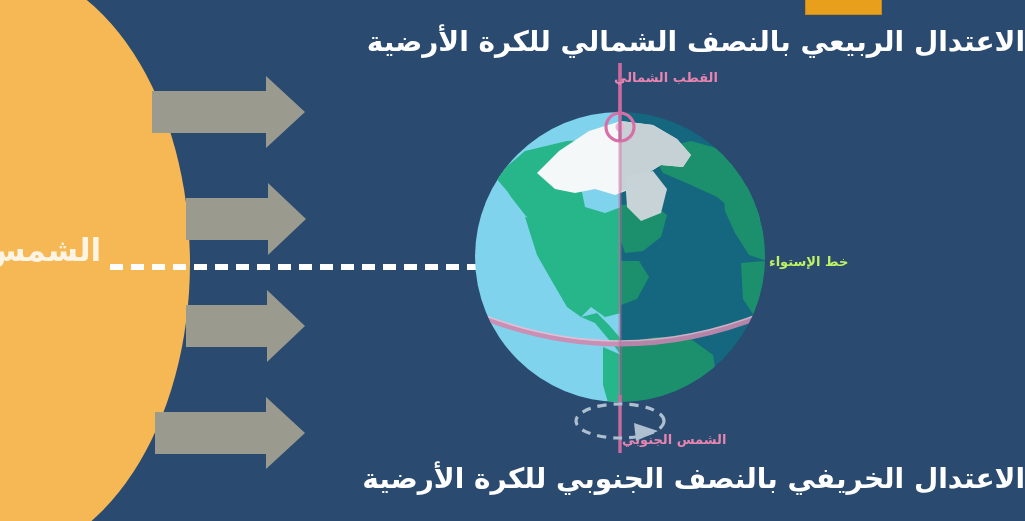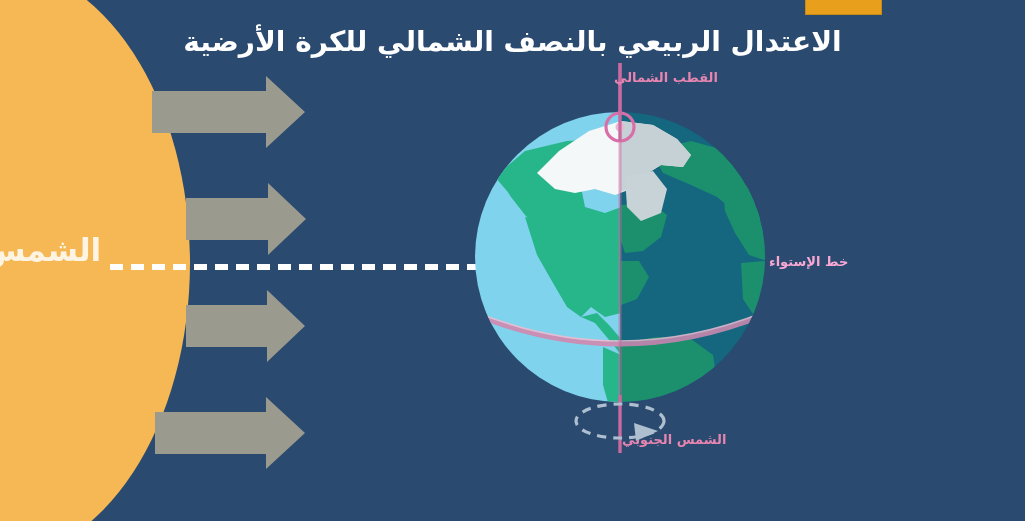--- a/index.html
+++ b/index.html
@@ -67,21 +67,21 @@
     left: 455px;
     top: 55px;
     width: 330px;
     height: 400px;
   }
 
   
   .title {
     position: absolute;
     width: 1025px;
-    text-align: center;
+    text-align: right;
     color: #ffffff;
     font-size: 28px;
     font-weight: 700;
     direction: rtl;
     white-space: nowrap;
   }
   #title-top { top: 25px; }
   #title-bottom { top: 462px; }
 
   
@@ -91,21 +91,21 @@
     font-size: 13px;
     font-weight: 700;
     direction: rtl;
     white-space: nowrap;
   }
   #label-north { left: 614px; top: 70px; }
   #label-south { left: 622px; top: 432px; }
   #label-equator {
     position: absolute;
     left: 769px; top: 254px;
-    color: #f9a8d4;
+    color: #bef264;
     font-size: 13px;
     font-weight: 700;
     direction: rtl;
     white-space: nowrap;
   }
 
   
   #corner-badge {
     position: absolute;
     left: 805px;
@@ -227,20 +227,21 @@
       <circle cx="165" cy="72" r="4.5" fill="#e8b7d2"></circle>
       <line x1="165" y1="8" x2="165" y2="86" stroke="#c96aa0" stroke-width="3.2"></line>
 
       <line x1="165" y1="340" x2="165" y2="398" stroke="#c96aa0" stroke-width="3.4"></line>
       <ellipse cx="165" cy="366" rx="44" ry="17" fill="none" stroke="#aebfd0" stroke-width="3.2" stroke-dasharray="9 7"></ellipse>
       <polygon fill="#aebfd0" points="179,368 203,376 181,386"></polygon>
     </svg>
   </div>
 
   <div class="title" id="title-top">الاعتدال الربيعي بالنصف الشمالي للكرة الأرضية</div>
+  <div class="title" id="title-bottom">الاعتدال الخريفي بالنصف الجنوبي للكرة الأرضية</div>
 
   <div class="pole-label" id="label-north">القطب الشمالي</div>
   <div class="pole-label" id="label-south">الشمس الجنوبي</div>
   <div id="label-equator">خط الإستواء</div>
 
   <div id="corner-badge">
     <span id="corner-badge-text"></span>
   </div>
 
 </div>

